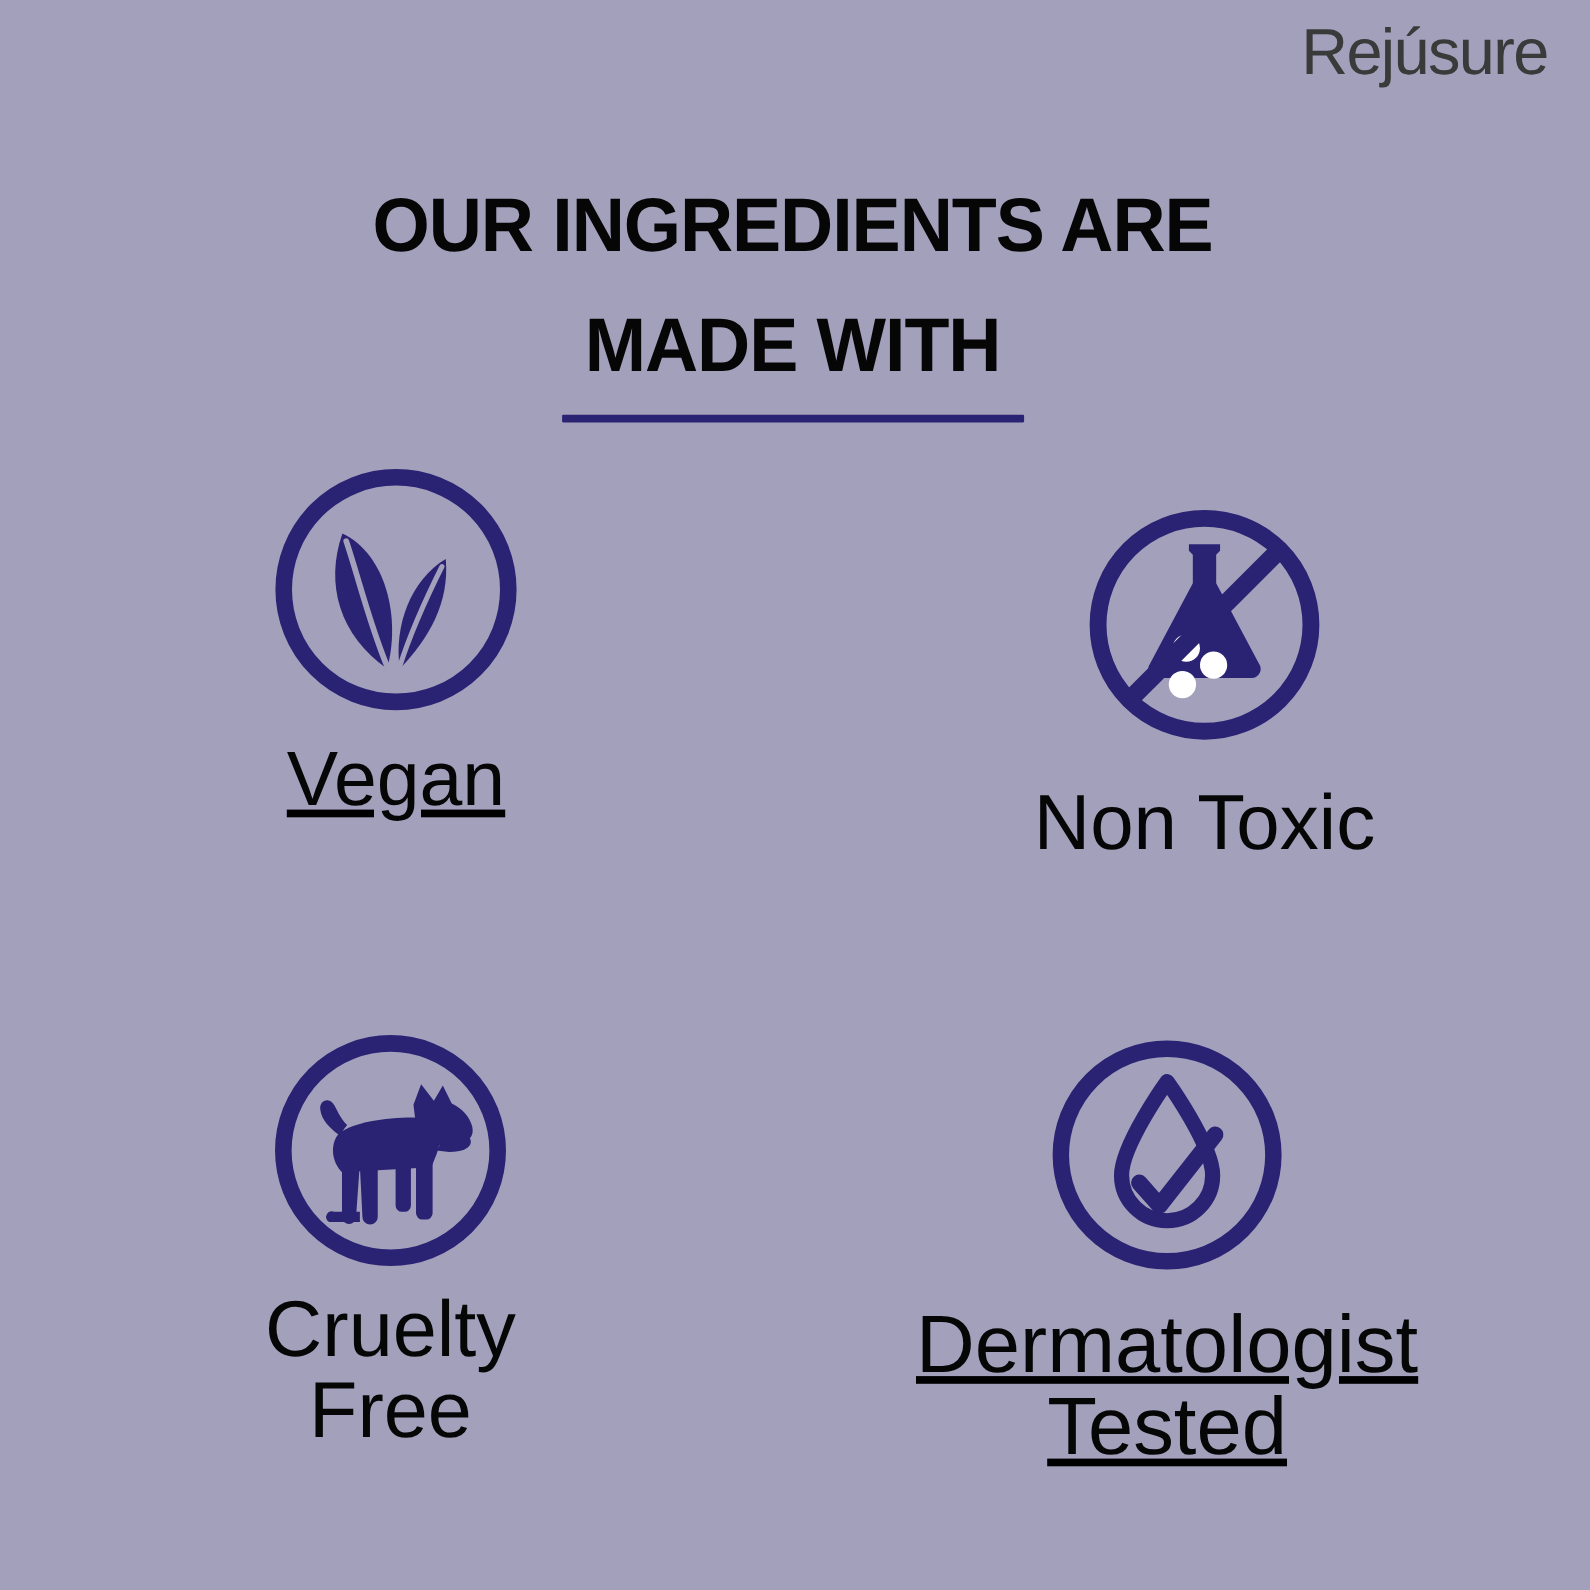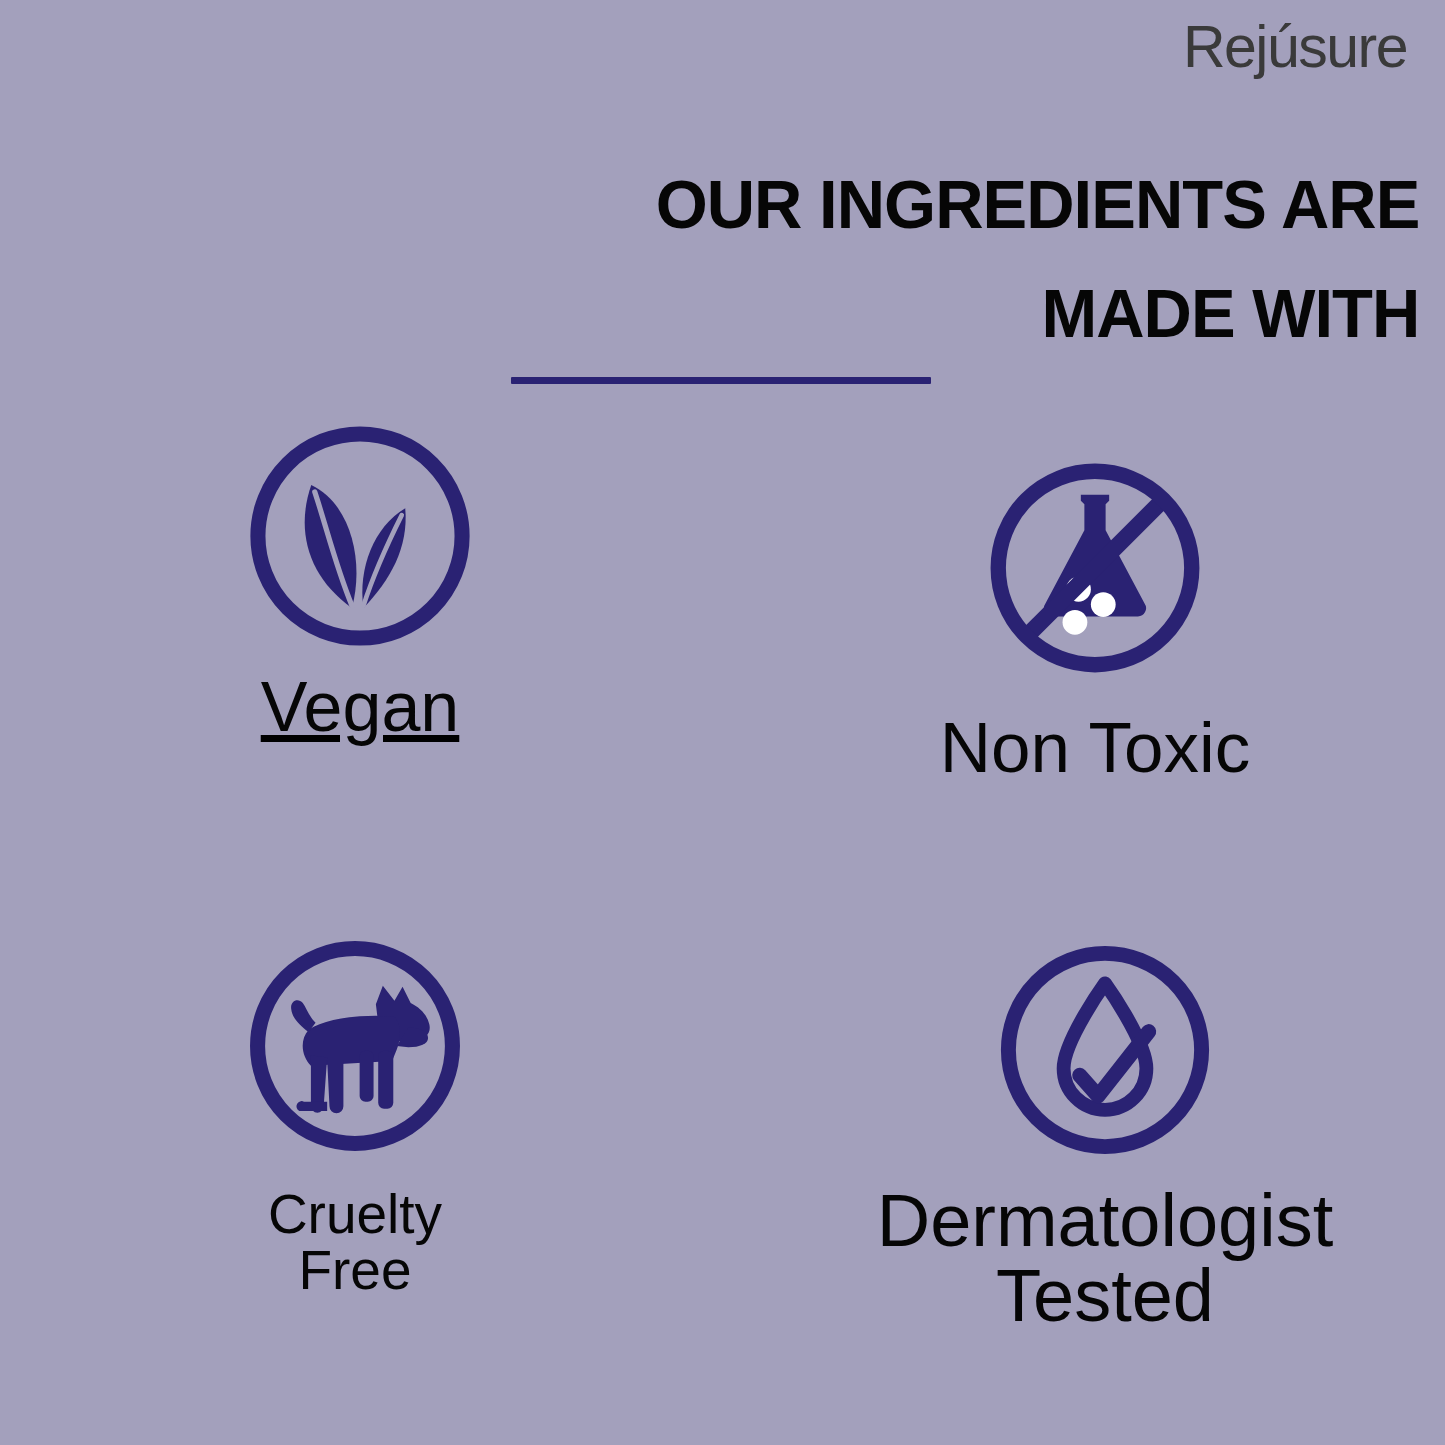--- a/index.html
+++ b/index.html
@@ -24,21 +24,21 @@
     letter-spacing:-1.5px;
     color:#3a3a3a;
     line-height:1;
     white-space:nowrap;
   }
 
   
   #headline {
     position:absolute;
     top:170px; left:0; right:4px;
-    text-align:right;
+    text-align:center;
   }
   .headline-line {
     font-size:69px;
     font-weight:bold;
     color:#060606;
     letter-spacing:-1px;
     line-height:1.0;
     white-space:nowrap;
     font-stretch:condensed;
     transform:scaleX(0.97);
@@ -69,25 +69,25 @@
   .badge-label {
     color:#060606;
     line-height:1.02;
     white-space:pre-line;
   }
 
   
   #badge-vegan        { left:140px;  top:20px;  width:440px;text-decoration:underline; }
   #badge-nontoxic     { left:860px;  top:50px;  width:470px; }
   #badge-cruelty-free { left:135px;  top:530px; width:440px; }
-  #badge-derm-tested  { left:820px;  top:535px; width:570px; }
+  #badge-derm-tested  { left:776px;  top:535px; width:570px;text-decoration:underline; }
 
   #badge-vegan .badge-label        { font-size:70px; margin-top:16px; }
   #badge-nontoxic .badge-label     { font-size:71px; margin-top:22px; }
-  #badge-cruelty-free .badge-label { font-size:55px; margin-top:20px; }
+  #badge-cruelty-free .badge-label { font-size:72px; margin-top:6px; }
   #badge-derm-tested .badge-label  { font-size:74px; margin-top:14px; }
 </style>
 </head>
 <body>
 
 <div id="brand-logo">Rejúsure</div>
 
 <div id="headline">
   <div class="headline-line first">OUR INGREDIENTS ARE</div>
   <div class="headline-line second">MADE WITH</div>

